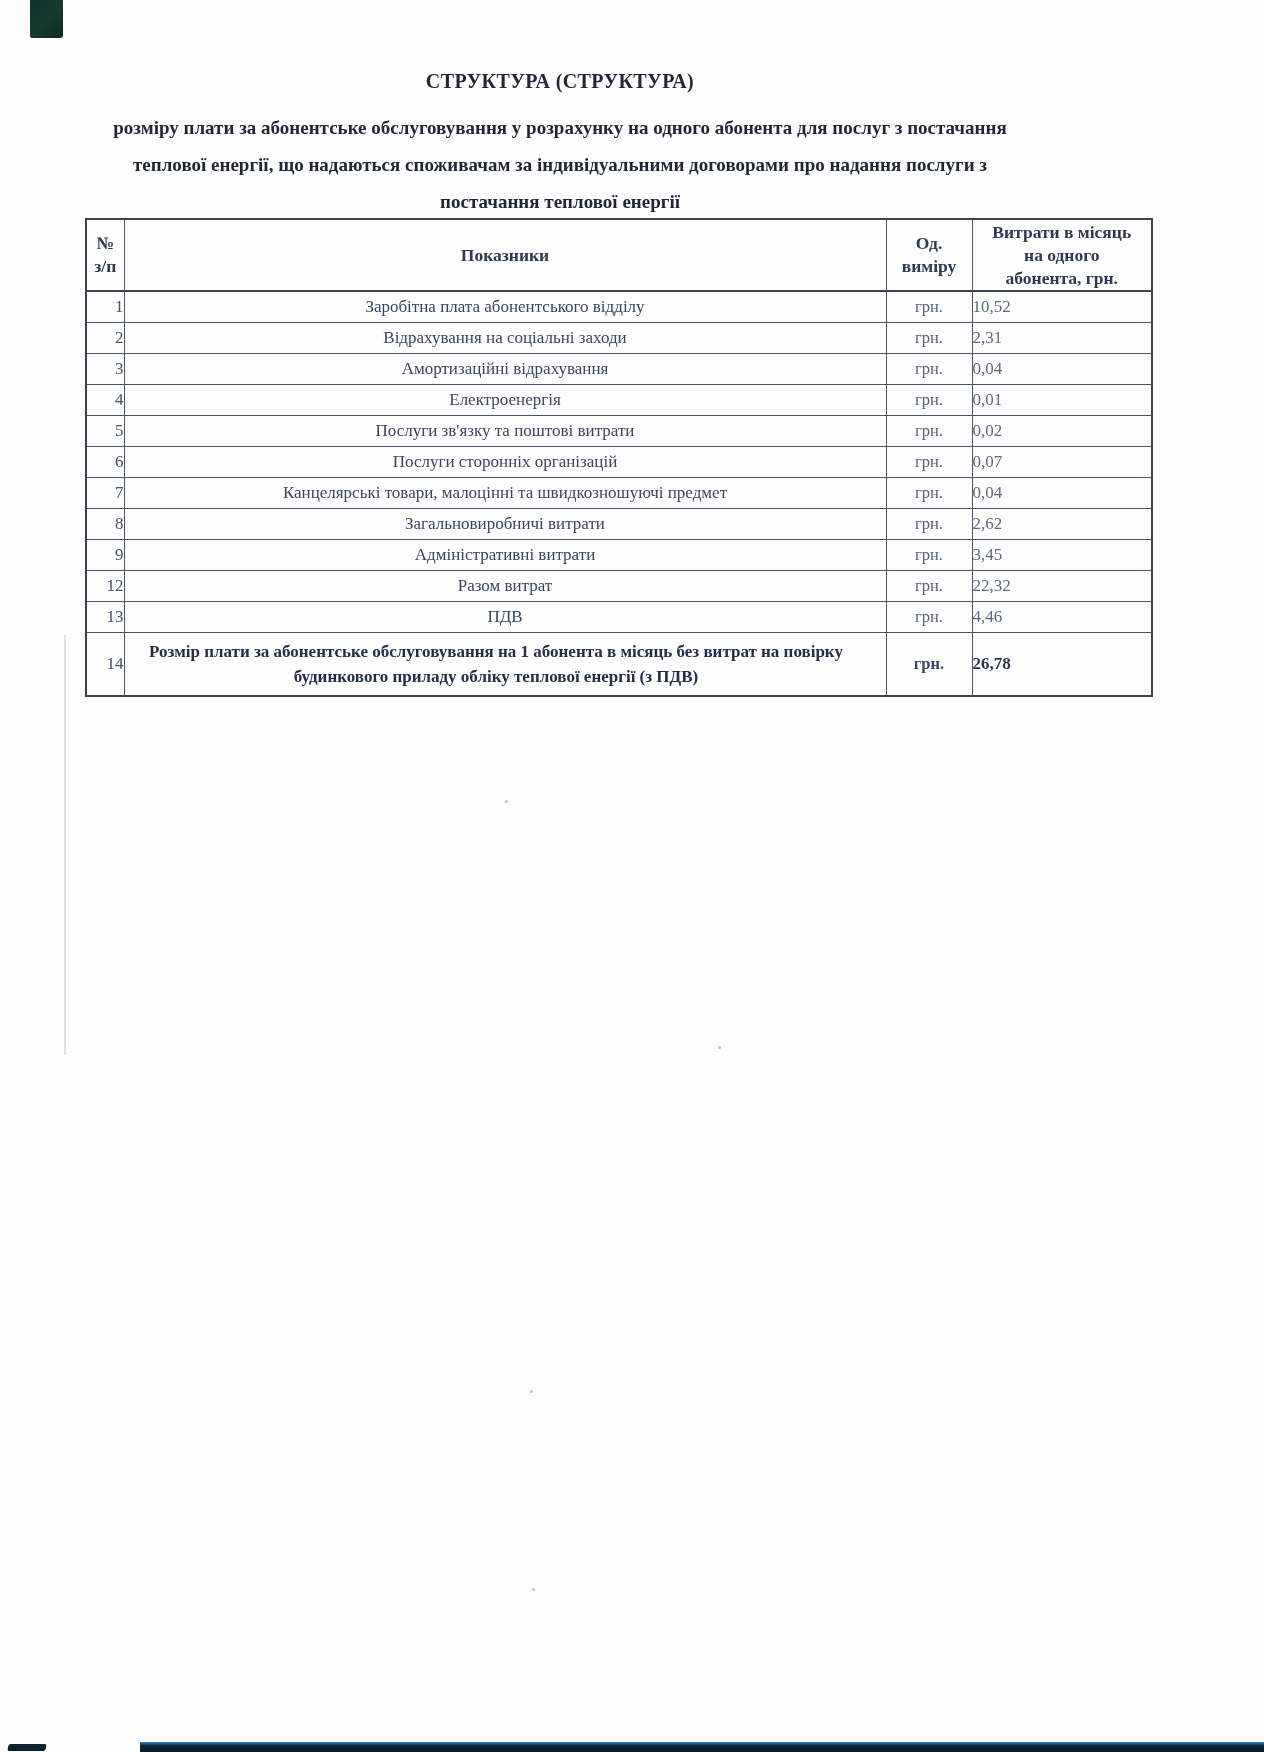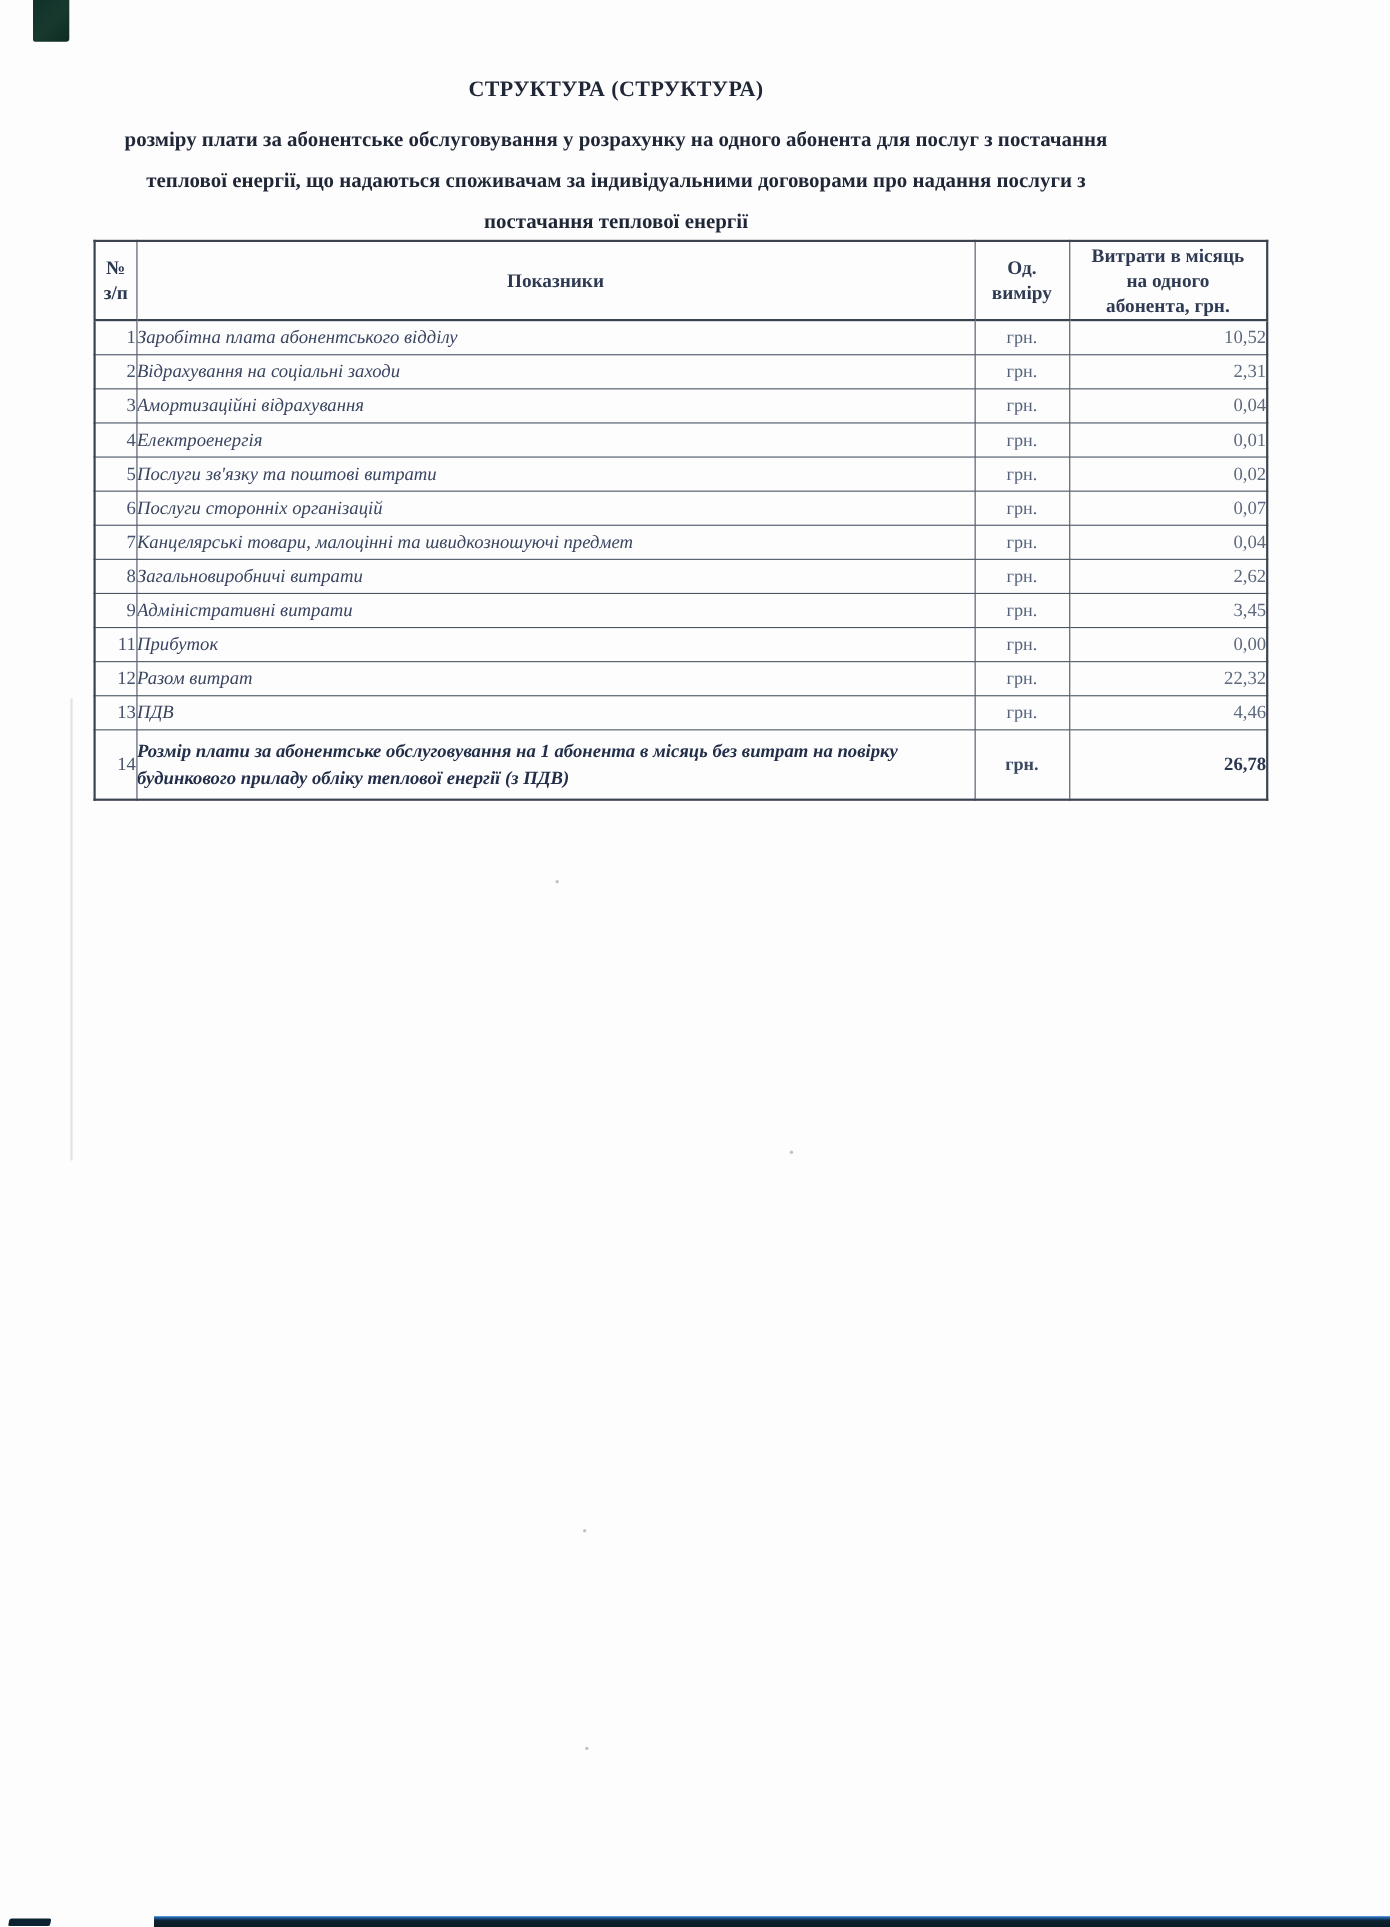--- a/index.html
+++ b/index.html
@@ -65,23 +65,23 @@
   .tariff-table{border:2px solid #3c4350;}
   .tariff-table thead th{
     height:70px;
     font-weight:bold;font-size:17.5px;color:#2e3a52;
     text-align:center;vertical-align:middle;
     white-space:pre-line;line-height:23px;
     border-bottom:2px solid #3c4350;
   }
   .tariff-table tbody td{height:30px;vertical-align:middle;}
   .cell-num{text-align:right;padding-right:4px;color:#46536b;}
-  .cell-ind{text-align:left;padding-left:8px;font-style:italic;}
+  .cell-ind{text-align:center;padding-left:8px;}
   .cell-unit{text-align:center;font-size:16.5px;color:#55627a;margin-top:24px;}
-  .cell-val{text-align:right;padding-right:20px;color:#5d6a7d;}
+  .cell-val{text-align:left;padding-right:20px;color:#5d6a7d;}
   tr.row-total td{height:62px;}
   tr.row-total .cell-ind{
     font-weight:bold;color:#232f49;line-height:25px;padding-right:18px;
   }
   tr.row-total .cell-val{font-weight:bold;color:#2a3650;}
   tr.row-total .cell-unit{font-weight:bold;color:#3c4962;}
 </style>
 </head>
 <body>
 
@@ -169,26 +169,20 @@
         <td class="cell-unit">грн.</td>
         <td class="cell-val">2,62</td>
       </tr>
       <tr>
         <td class="cell-num">9</td>
         <td class="cell-ind">Адміністративні витрати</td>
         <td class="cell-unit">грн.</td>
         <td class="cell-val">3,45</td>
       </tr>
       <tr>
-        <td class="cell-num">11</td>
-        <td class="cell-ind">Прибуток</td>
-        <td class="cell-unit">грн.</td>
-        <td class="cell-val">0,00</td>
-      </tr>
-      <tr>
         <td class="cell-num">12</td>
         <td class="cell-ind">Разом витрат</td>
         <td class="cell-unit">грн.</td>
         <td class="cell-val">22,32</td>
       </tr>
       <tr>
         <td class="cell-num">13</td>
         <td class="cell-ind">ПДВ</td>
         <td class="cell-unit">грн.</td>
         <td class="cell-val">4,46</td>

